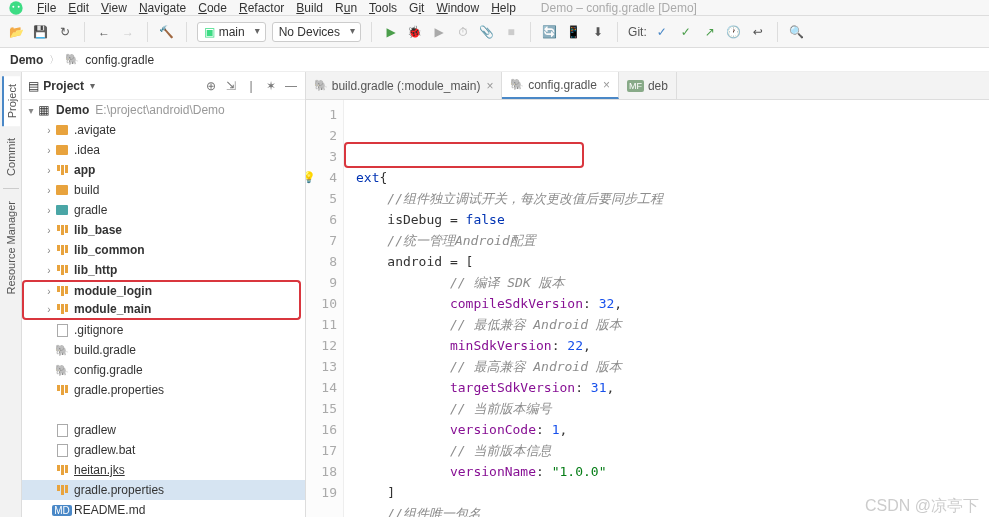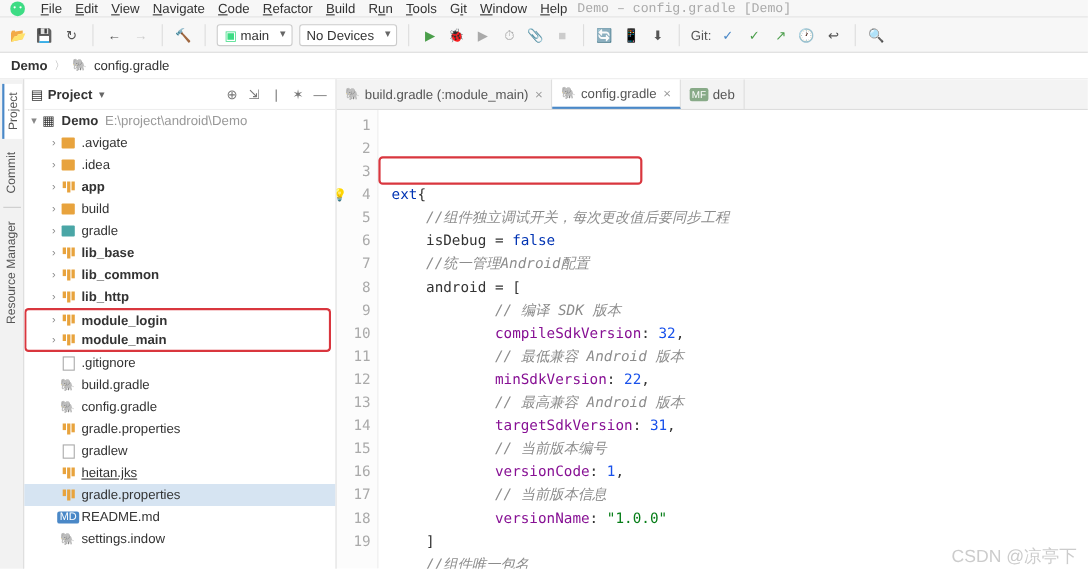--- a/index.html
+++ b/index.html
@@ -1,21 +1,21 @@
 <!DOCTYPE html>
 <html><head>
   <meta charset="utf-8">
   <style>
     * { box-sizing: border-box; margin: 0; padding: 0; }
     body { font-family: "Segoe UI", Arial, sans-serif; font-size: 12px; color: #333; background: #fff; width: 989px; height: 527px; overflow: hidden; }
     .menubar { display: flex; align-items: center; gap: 2px; padding: 4px 8px; border-bottom: 1px solid #ddd; background: #f7f7f7; height: 16px; }
     .menubar .logo { width: 16px; height: 16px; margin-right: 6px; }
     .menubar span.menu-item { padding: 2px 5px; cursor: default; }
     .menubar .menu-item u { text-decoration: underline; }
-    .menubar .title { margin-left: 2px; color: #aaa; font-family: Liberation Mono, monospace; }
+    .menubar .title { margin-left: 18px; color: #aaa; }
     .toolbar { display: flex; align-items: center; gap: 6px; padding: 4px 8px; border-bottom: 1px solid #ddd; background: #f7f7f7; height: 32px; }
     .toolbar .sep { width: 1px; height: 20px; background: #ddd; margin: 0 4px; }
     .toolbar .icon-btn { width: 18px; height: 18px; display: flex; align-items: center; justify-content: center; color: #555; }
     .toolbar select, .toolbar .dropdown { border: 1px solid #ccc; padding: 2px 20px 2px 6px; border-radius: 3px; background: #fff; font-size: 12px; position: relative; }
     .toolbar .dropdown::after { content: "▾"; position: absolute; right: 5px; top: 2px; color: #666; font-size: 10px;}
     .breadcrumb { display: flex; align-items: center; gap: 6px; padding: 4px 10px; border-bottom: 1px solid #eee; font-size: 12px; height: 24px; }
     .breadcrumb .sep-arrow { color: #aaa; font-size: 10px; }
     .breadcrumb .el-icon { width:14px; height:14px; display:inline-flex; align-items:center; justify-content:center;}
     .main { display: flex; height: calc(527px - 26px - 32px - 24px); }
     .left-bar { width: 22px; background: #f2f2f2; border-right: 1px solid #ddd; display: flex; flex-direction: column; padding-top: 4px; gap: 4px; align-items: center; }
@@ -276,26 +276,33 @@
             <span class="arrow"></span>
             <span class="icon">
               <span class="module-icon">
                 <span></span>
                 <span></span>
                 <span></span>
               </span>
             </span>
             <span class="label">gradle.properties</span>
           </div>
-          <div class="tree-row" style="padding-left: 22px;">
+          <div class="tree-row" style="padding-left: 22px; margin-top: 20px;">
             <span class="arrow"></span>
             <span class="icon">
               <span class="file-generic"></span>
             </span>
             <span class="label">gradlew</span>
+          </div>
+          <div class="tree-row" style="padding-left: 22px;">
+            <span class="arrow"></span>
+            <span class="icon">
+              <span class="file-generic"></span>
+            </span>
+            <span class="label">gradlew.bat</span>
           </div>
           <div class="tree-row" style="padding-left: 22px; text-decoration: underline;">
             <span class="arrow"></span>
             <span class="icon">
               <span class="module-icon">
                 <span></span>
                 <span></span>
                 <span></span>
               </span>
             </span>

